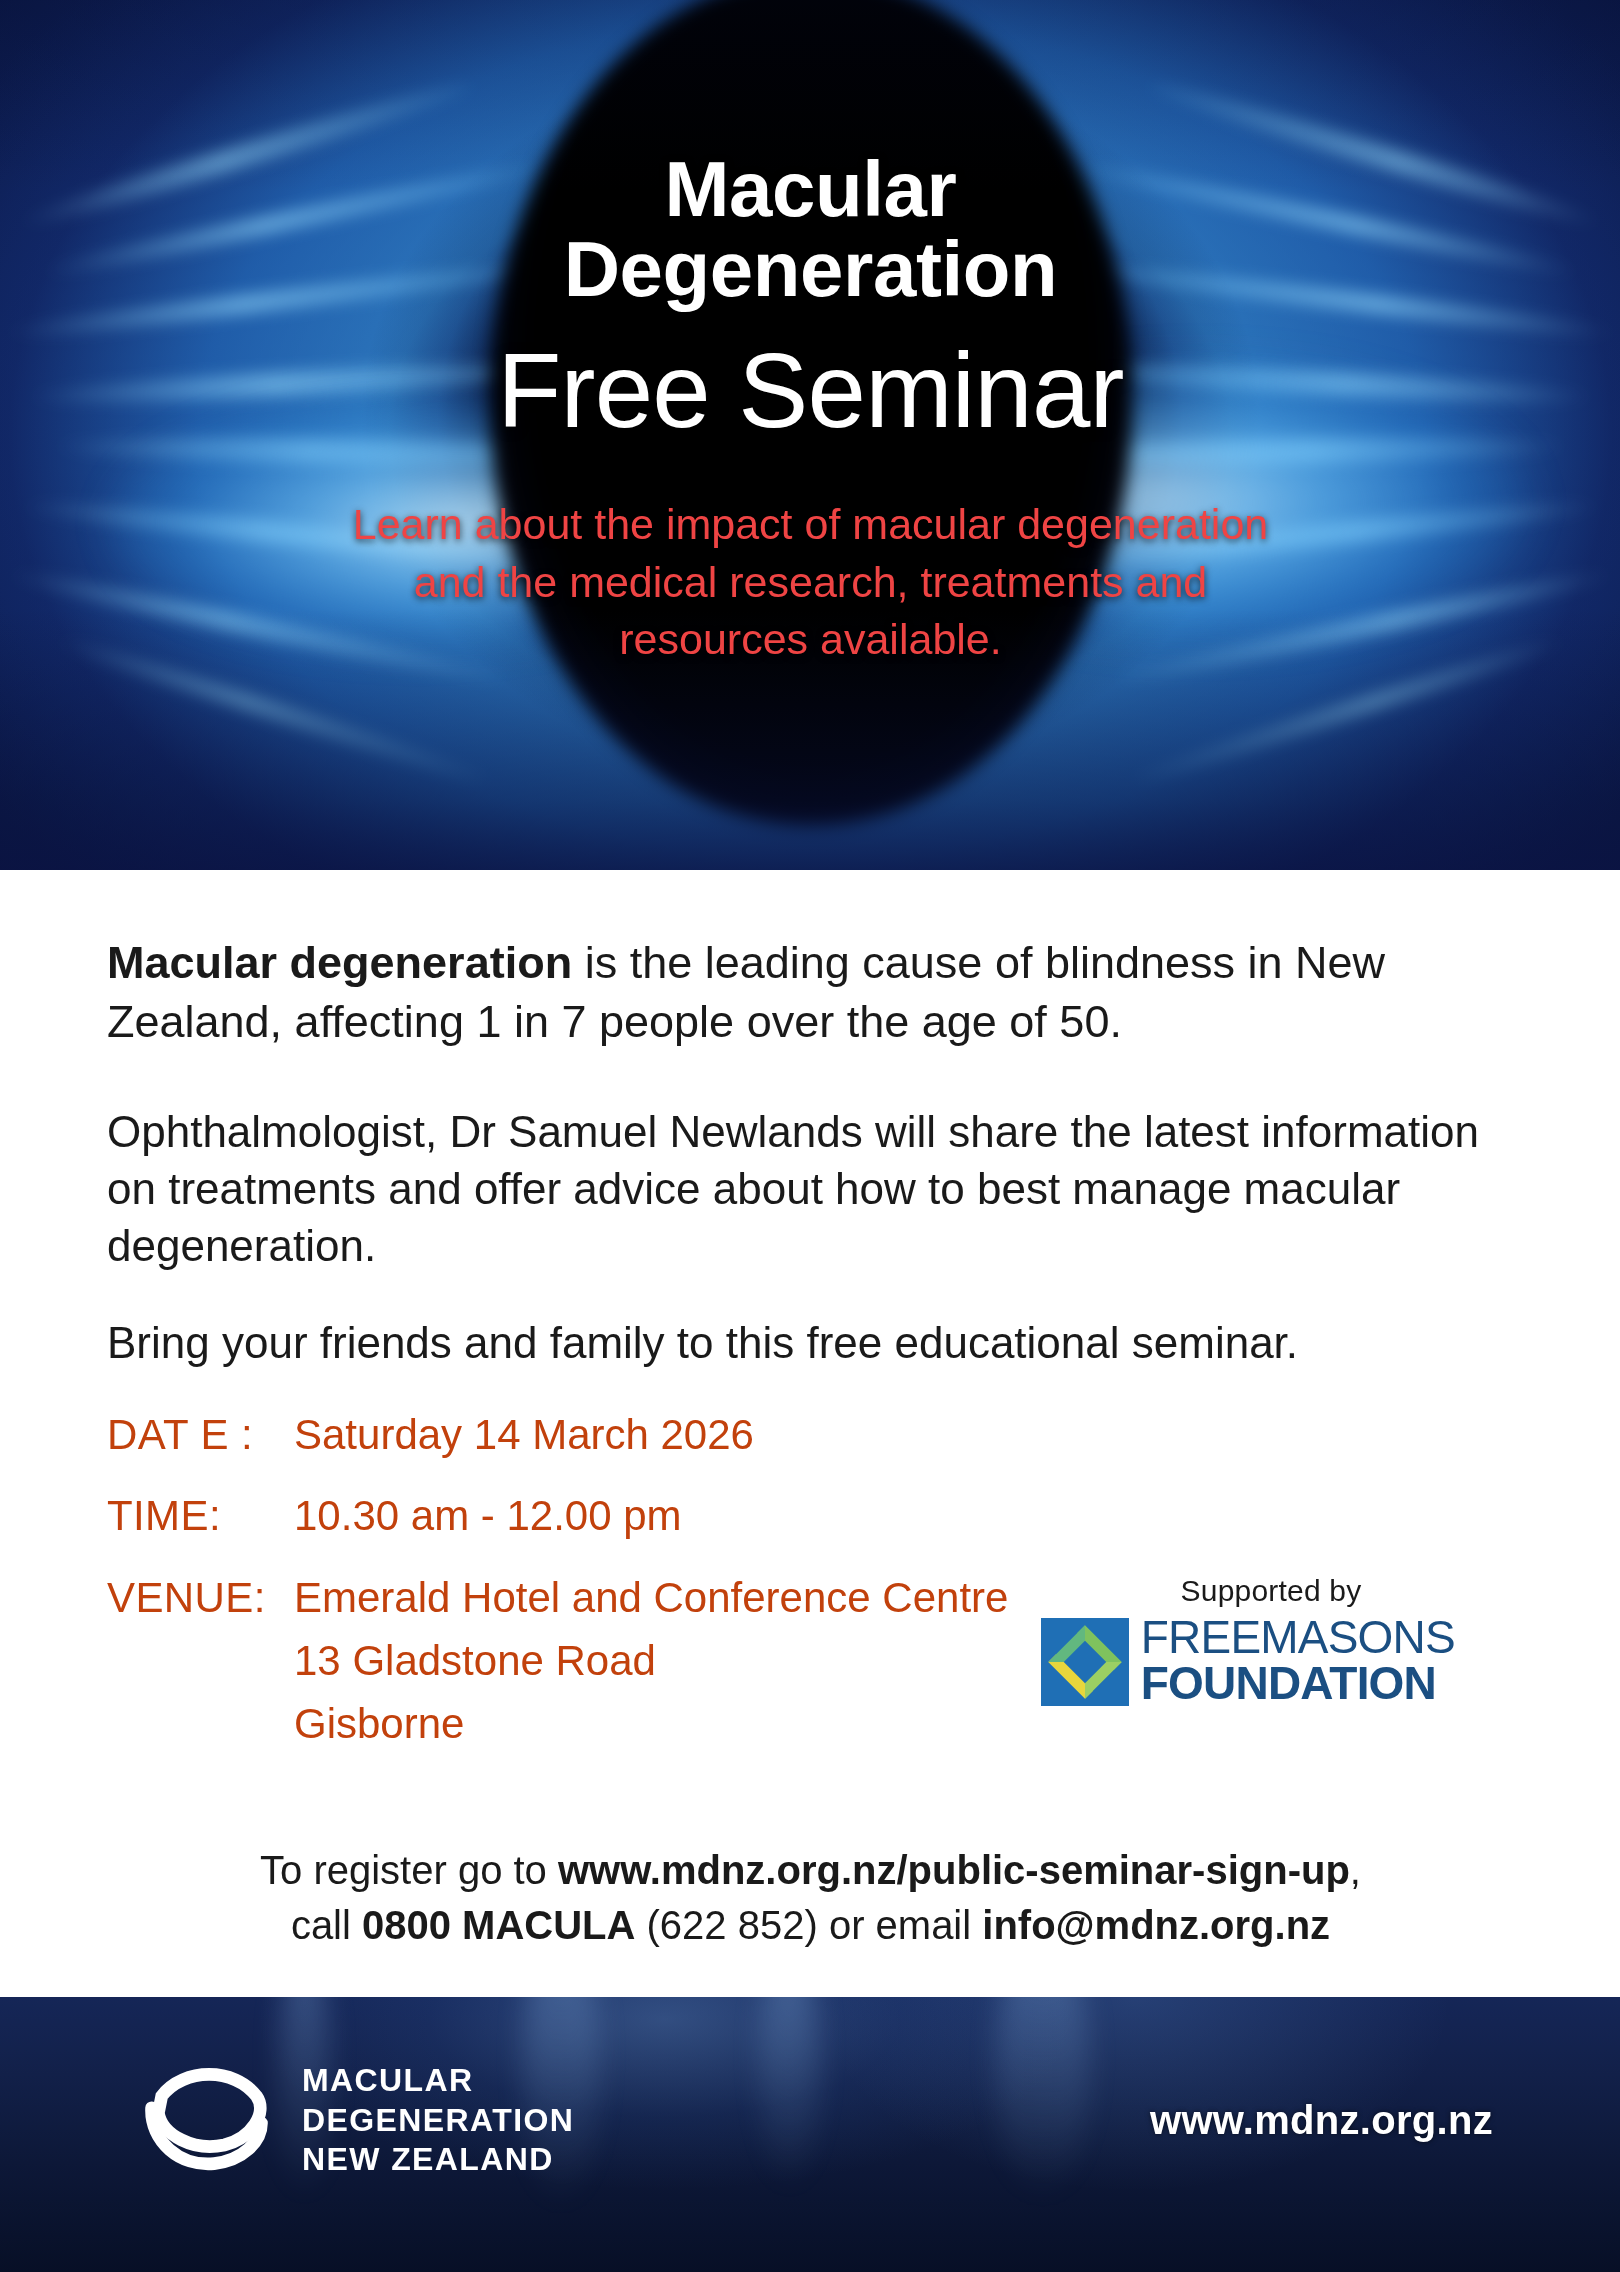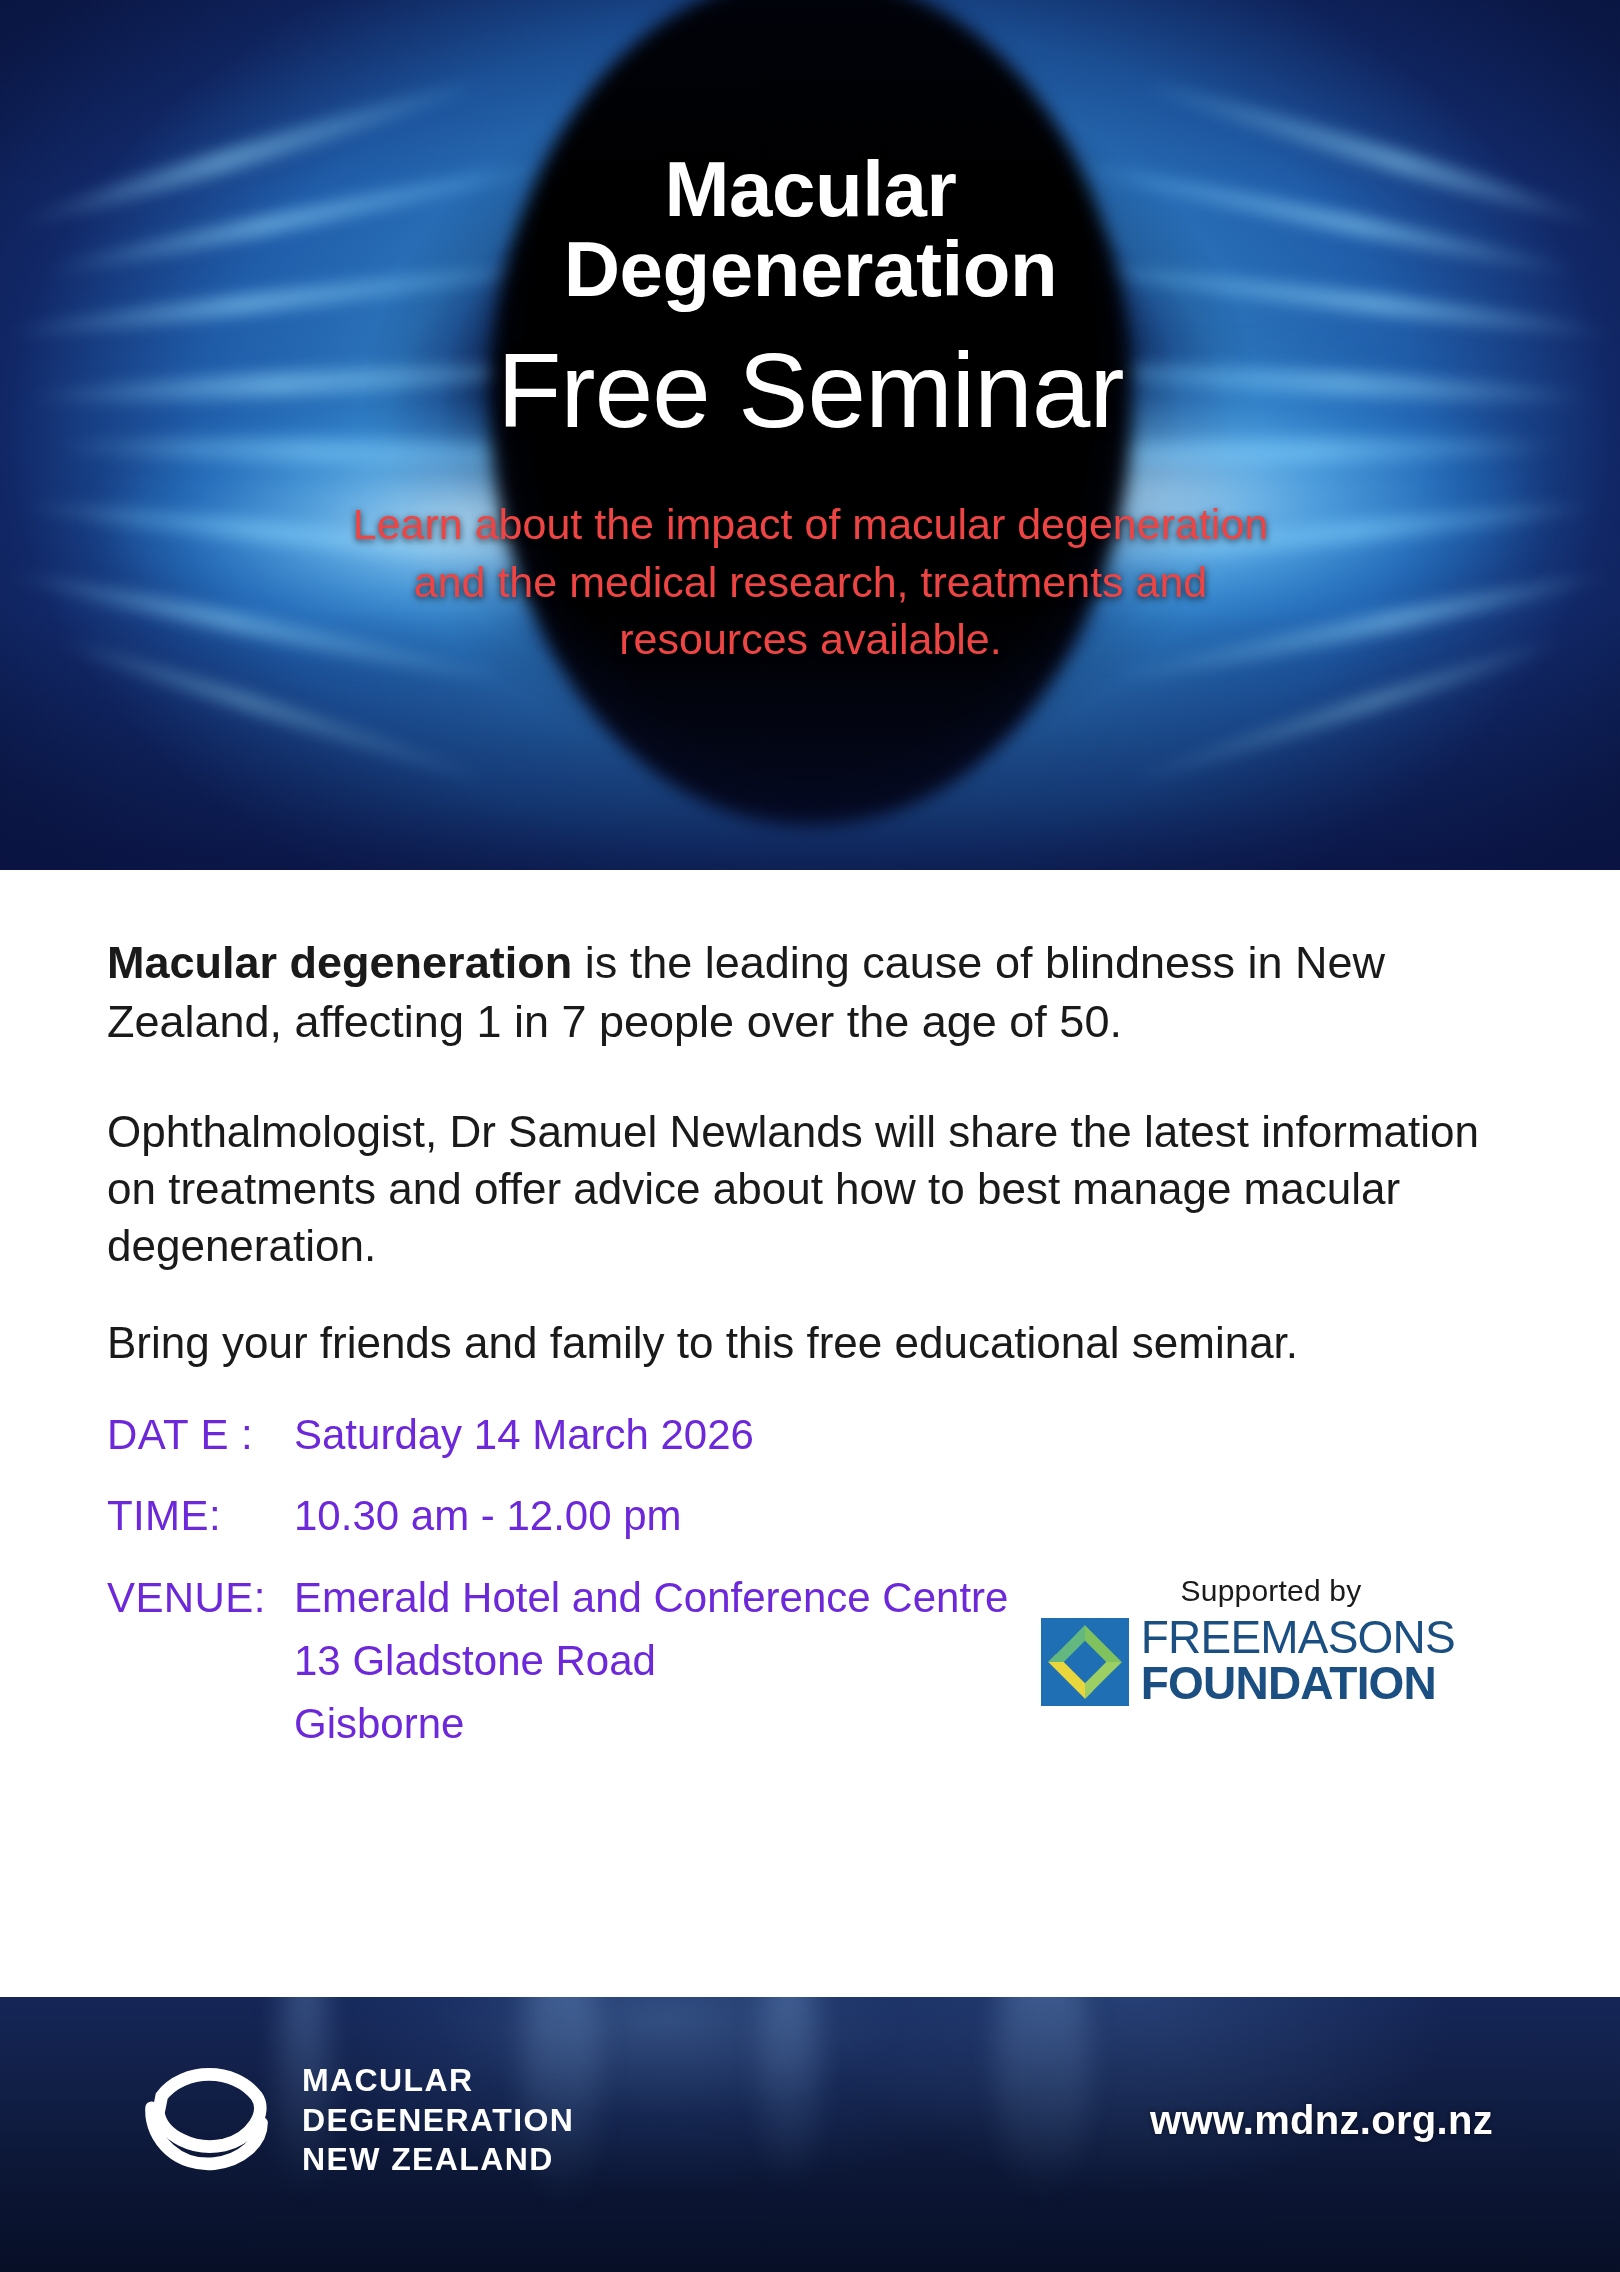--- a/index.html
+++ b/index.html
@@ -121,21 +121,21 @@
   .para.lead { font-size:45px; margin-bottom:52px; }
   .para b { font-weight:bold; }
 
   .details {
     margin-top:20px;
   }
   .detail-row {
     display:flex;
     align-items:flex-start;
     margin-bottom:32px;
-    color:#6d28d9;
+    color:#c2410c;
     font-size:42px;
     line-height:1.18;
   }
   .detail-label {
     width:187px;
     flex:0 0 187px;
     letter-spacing:0.4px;
   }
   .detail-value { flex:1; }
   .detail-value .vline { display:block; margin-top:13.5px; }
@@ -341,20 +341,24 @@
         <div class="fm-mark">
           <div class="dia"></div>
         </div>
         <div class="fm-words">
           <div class="fm-line1">FREEMASONS</div>
           <div class="fm-line2">FOUNDATION</div>
         </div>
       </div>
     </div>
 
+    <div class="register">
+      <div><span>To register go to </span><b>www.mdnz.org.nz/public-seminar-sign-up</b><span>,</span></div>
+      <div><span>call </span><b>0800 MACULA</b><span> (622 852)</span><span> or email </span><b>info@mdnz.org.nz</b></div>
+    </div>
 
   </div>
 
   <div class="footer">
     <div class="footer-bg"></div>
     <div class="footer-streak" style="left:279px;  top:-51px; width:51px;  height:253px;"></div>
     <div class="footer-streak" style="left:523px;  top:-76px; width:76px;  height:287px;"></div>
     <div class="footer-streak" style="left:760px;  top:-59px; width:59px;  height:253px;"></div>
     <div class="footer-streak" style="left:996px; top:-68px; width:93px; height:270px;"></div>
 

